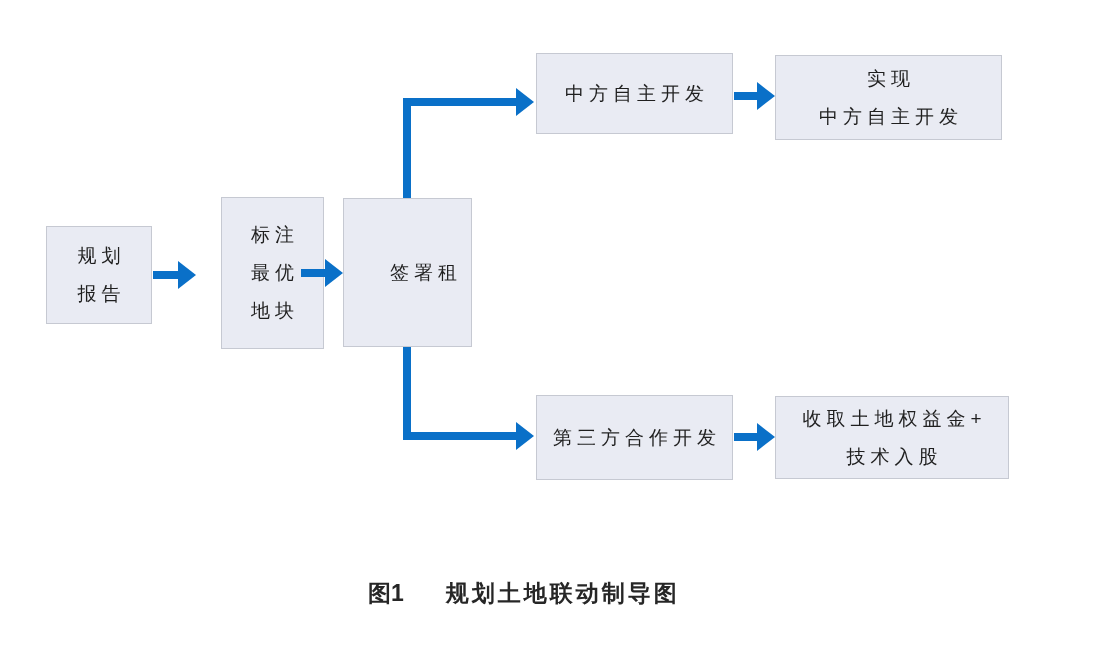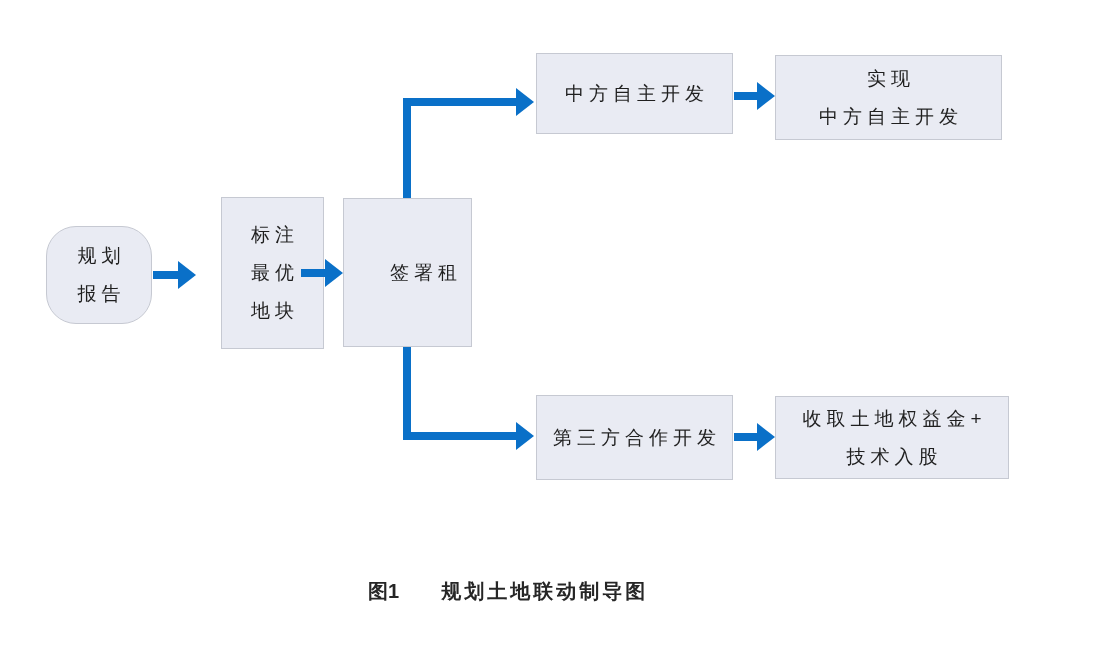--- a/index.html
+++ b/index.html
@@ -31,21 +31,21 @@
     font-size: 19px;
     line-height: 38px;
   }
   .node .ln {
     display: block;
     letter-spacing: 5px;
     text-indent: 5px; 
     white-space: nowrap;
   }
   
-  #n-planning   { left: 46px;  top: 226px; width: 106px; height: 98px; border-radius: 30px;  }
+  #n-planning   { left: 46px;  top: 226px; width: 106px; height: 98px;  }
   #n-mark       { left: 197px; top: 197px; width: 103px; height: 152px; margin-left: 24px; }
   #n-lease      { left: 343px; top: 198px; width: 129px; height: 149px; padding-left: 32px; }
   #n-china      { left: 536px; top: 53px;  width: 197px; height: 81px;  }
   #n-fullcycle  { left: 775px; top: 55px;  width: 227px; height: 85px;  }
   #n-thirdparty { left: 536px; top: 395px; width: 197px; height: 85px;  }
   #n-royalty    { left: 775px; top: 396px; width: 234px; height: 83px;  }
 
   
   .harrow { position: absolute; height: 30px; }
   .harrow .tail {
@@ -84,21 +84,21 @@
   
   .caption {
     position: absolute;
     left: 368px;
     top: 578px;
     display: flex;
     align-items: baseline;
     gap: 42px;
     font-weight: bold;
     color: #262626;
-    font-size: 20px;
+    font-size: 23px;
     white-space: nowrap;
   }
   .caption .title { letter-spacing: 3px; }
 </style>
 </head>
 <body>
 
 <div class="canvas">
 
   <div class="node" id="n-planning">

